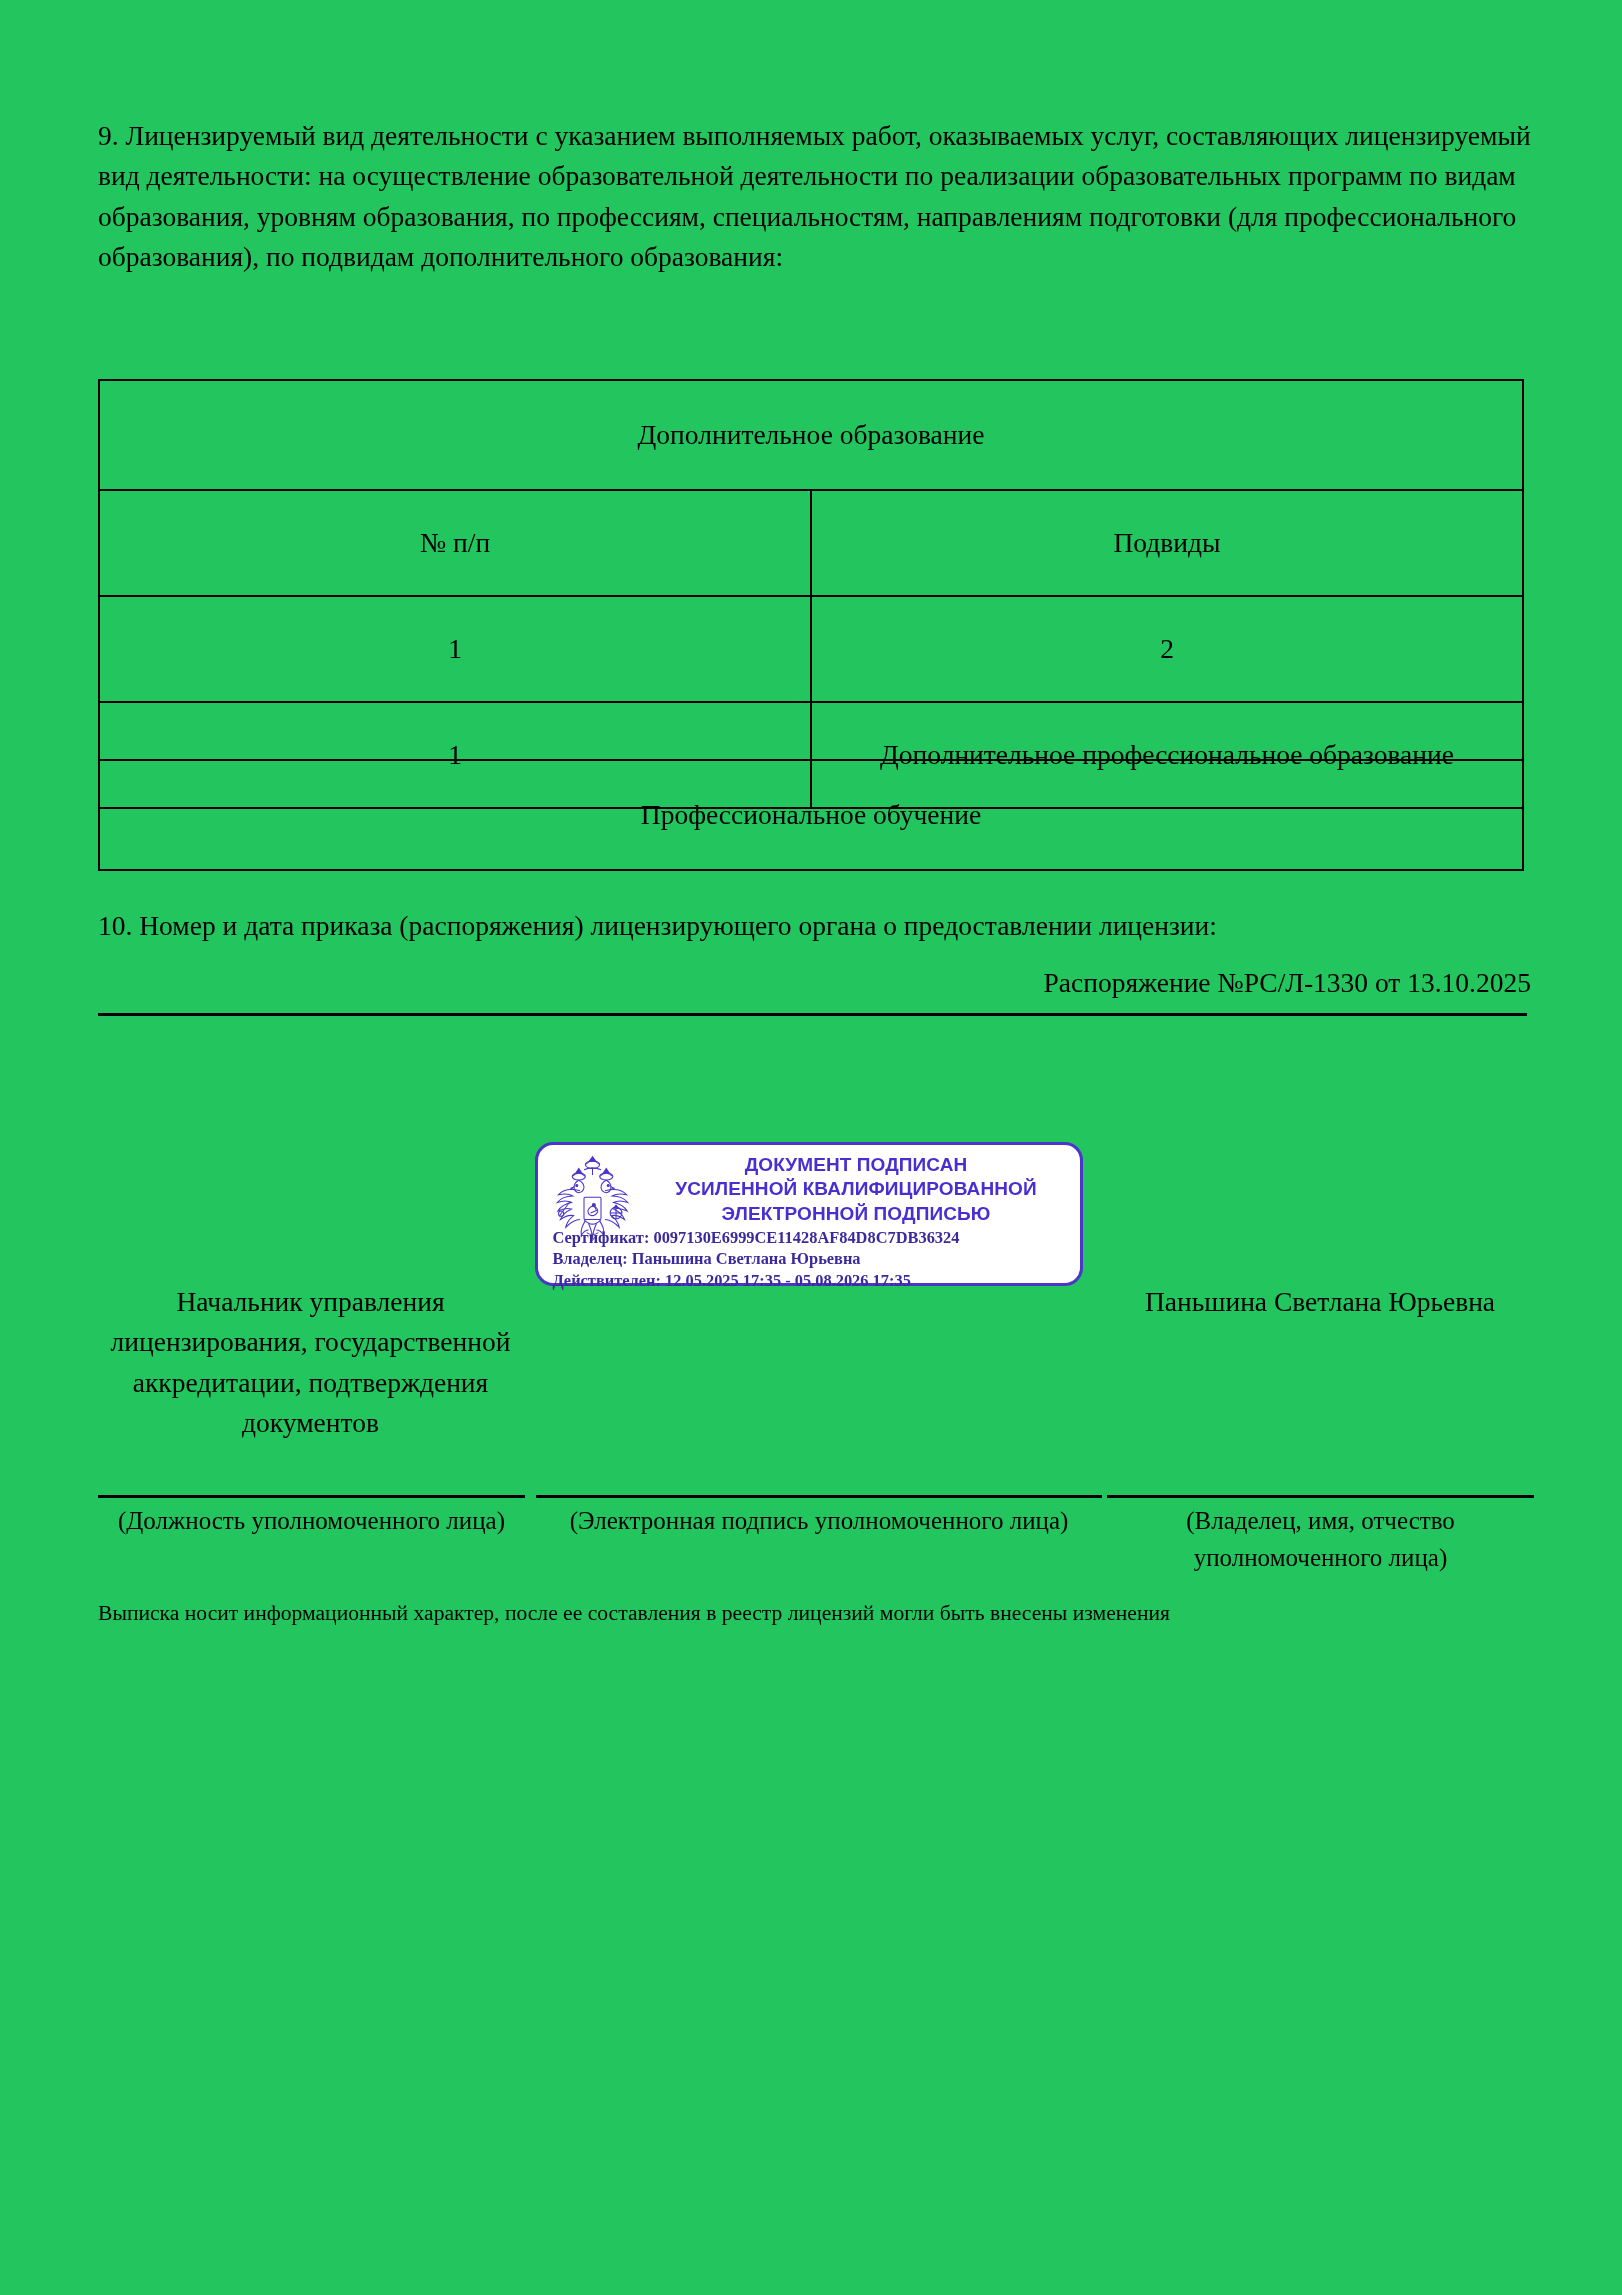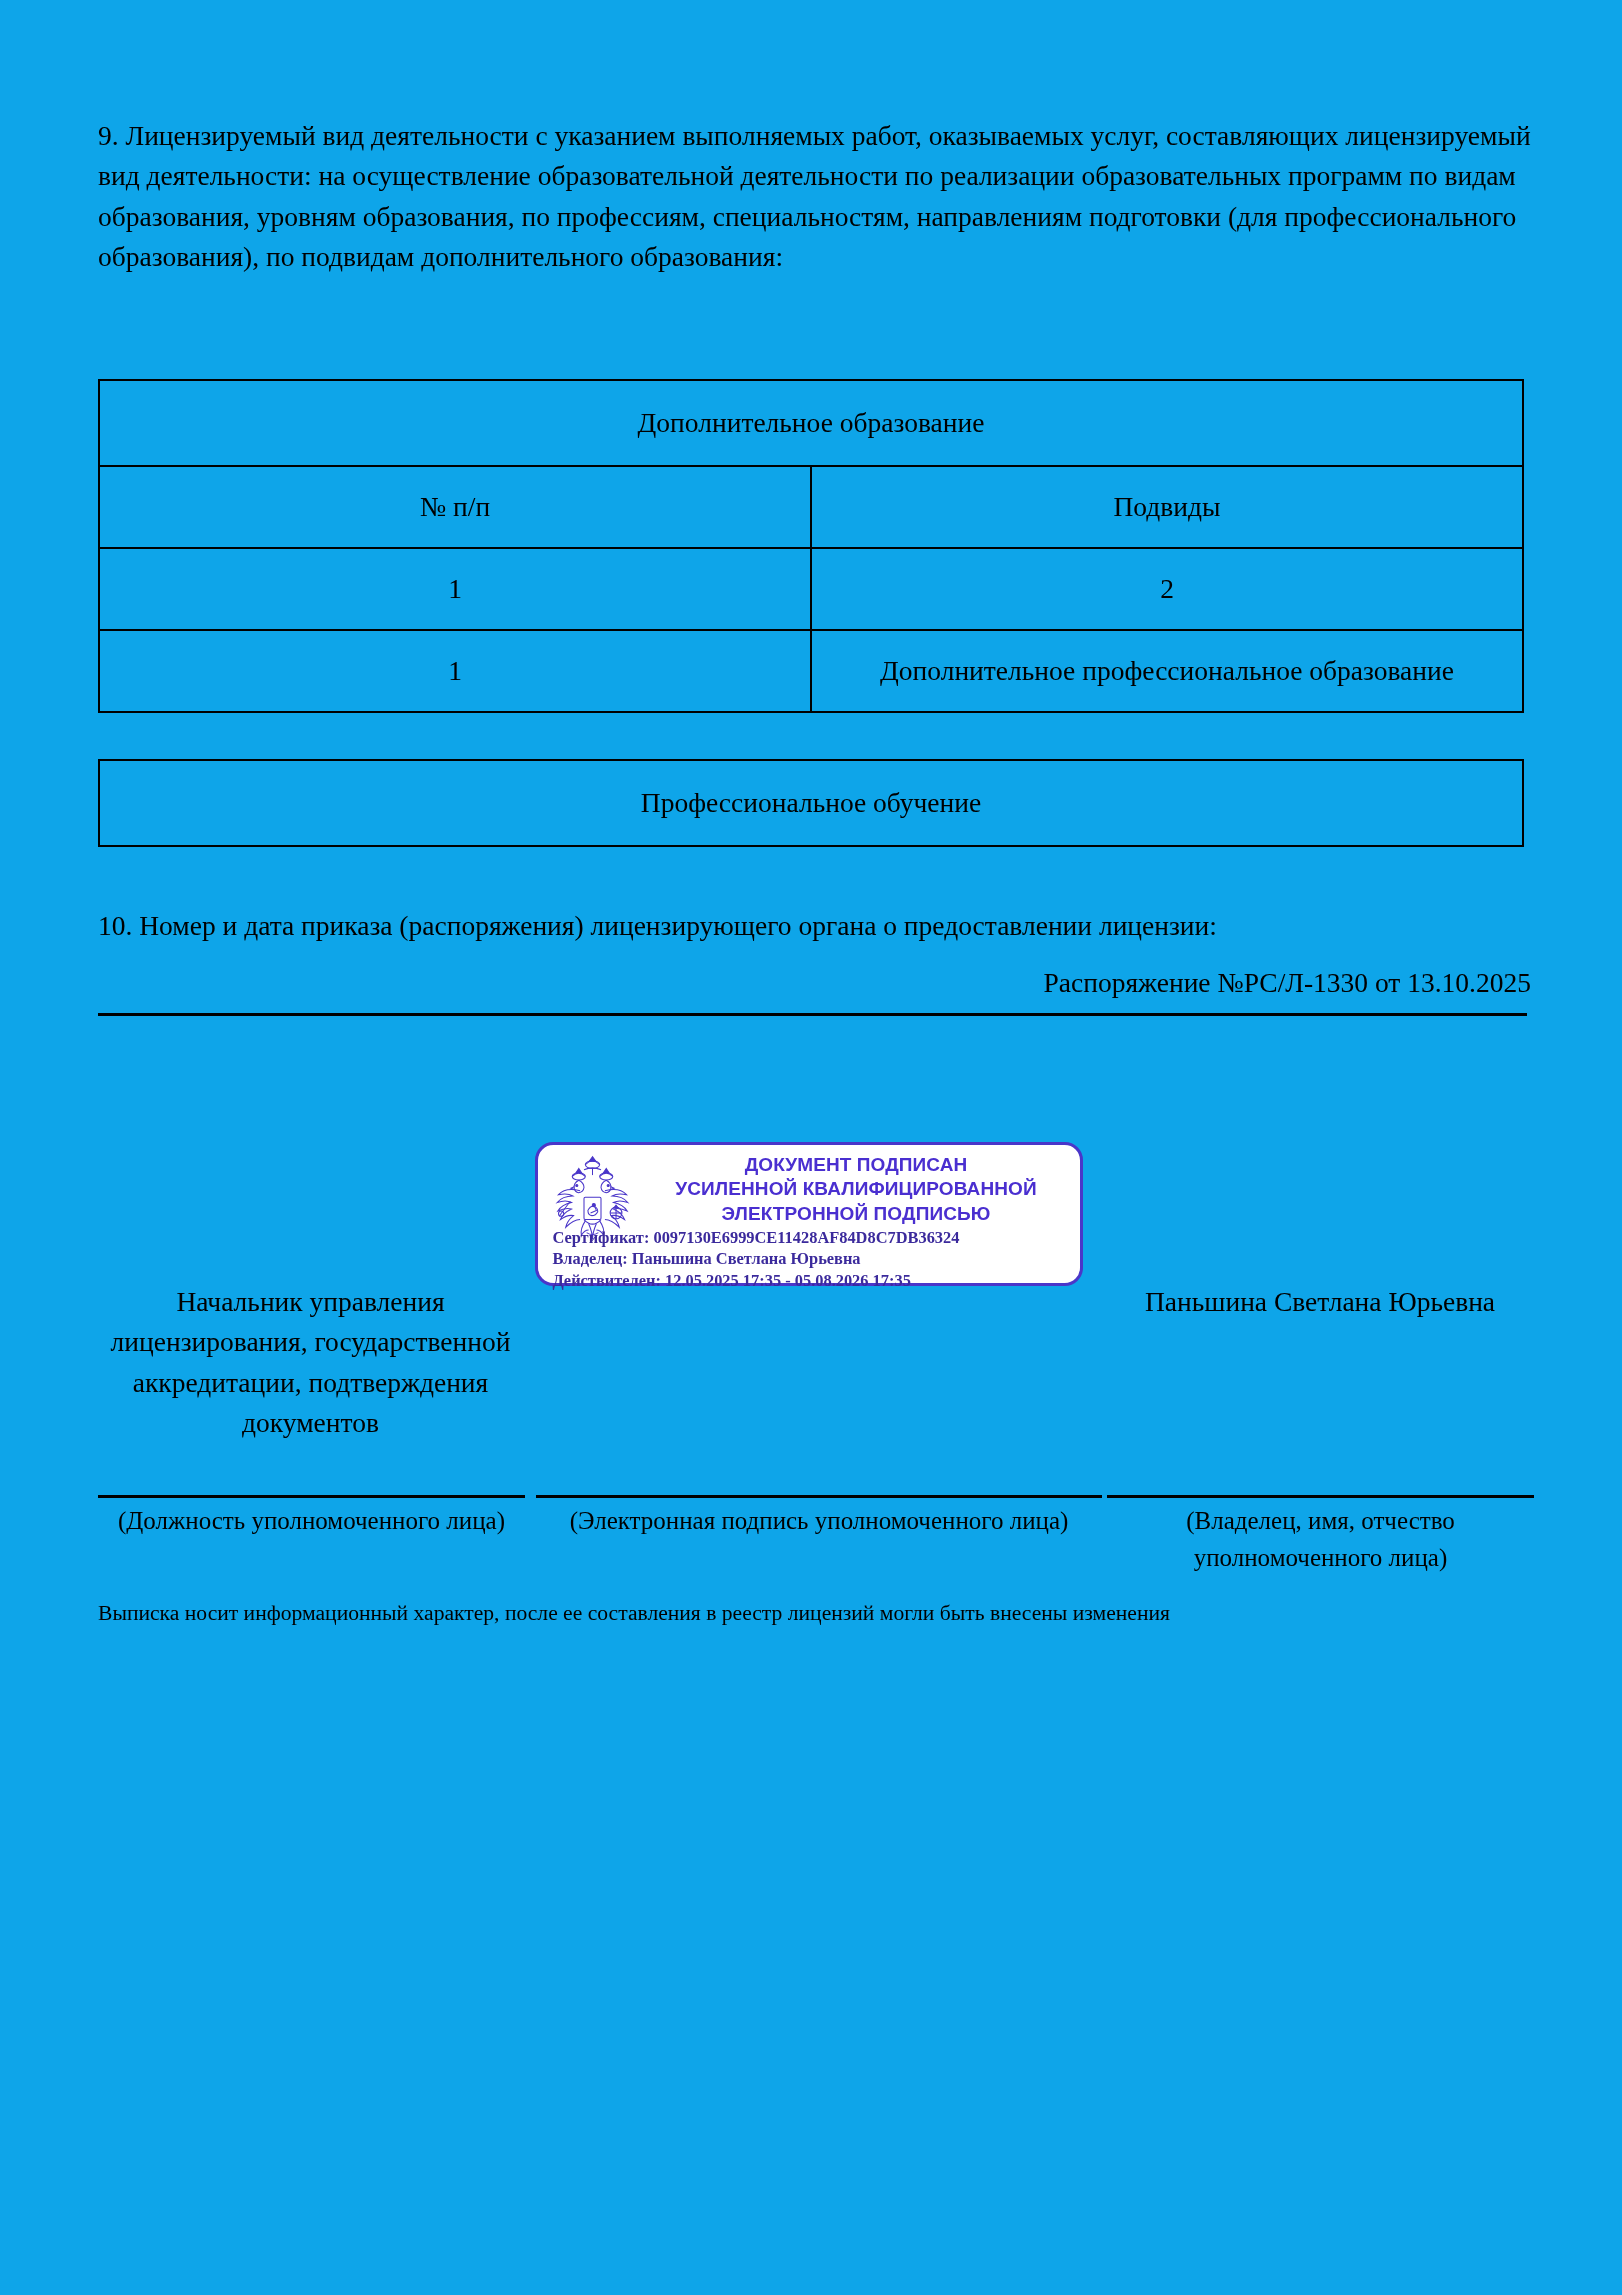--- a/index.html
+++ b/index.html
@@ -5,21 +5,21 @@
 <style>
   html, body {
     margin: 0;
     padding: 0;
     background: #ffffff;
   }
   .page {
     position: relative;
     width: 1622px;
     height: 2295px;
-    background: #0ea5e9;
+    background: #22c55e;
     font-family: "Liberation Serif", "DejaVu Serif", serif;
     color: #000000;
     box-sizing: border-box;
     overflow: hidden;
   }
 
   
   .section-para {
     position: absolute;
     left: 98px;
@@ -34,21 +34,21 @@
   .doc-table {
     position: absolute;
     border-collapse: collapse;
     table-layout: fixed;
     font-size: 27.5px;
   }
   .doc-table td {
     border: 2px solid #000000;
     text-align: center;
     vertical-align: middle;
-    padding: 0;
+    padding: 12px;
   }
 
   #table-additional-education {
     left: 98px;
     top: 379px;
     width: 1426px;
   }
   #table-additional-education .col-num { width: 143px; }
   #table-additional-education .row-title td { height: 84px; }
   #table-additional-education .row-head td { height: 80px; }

